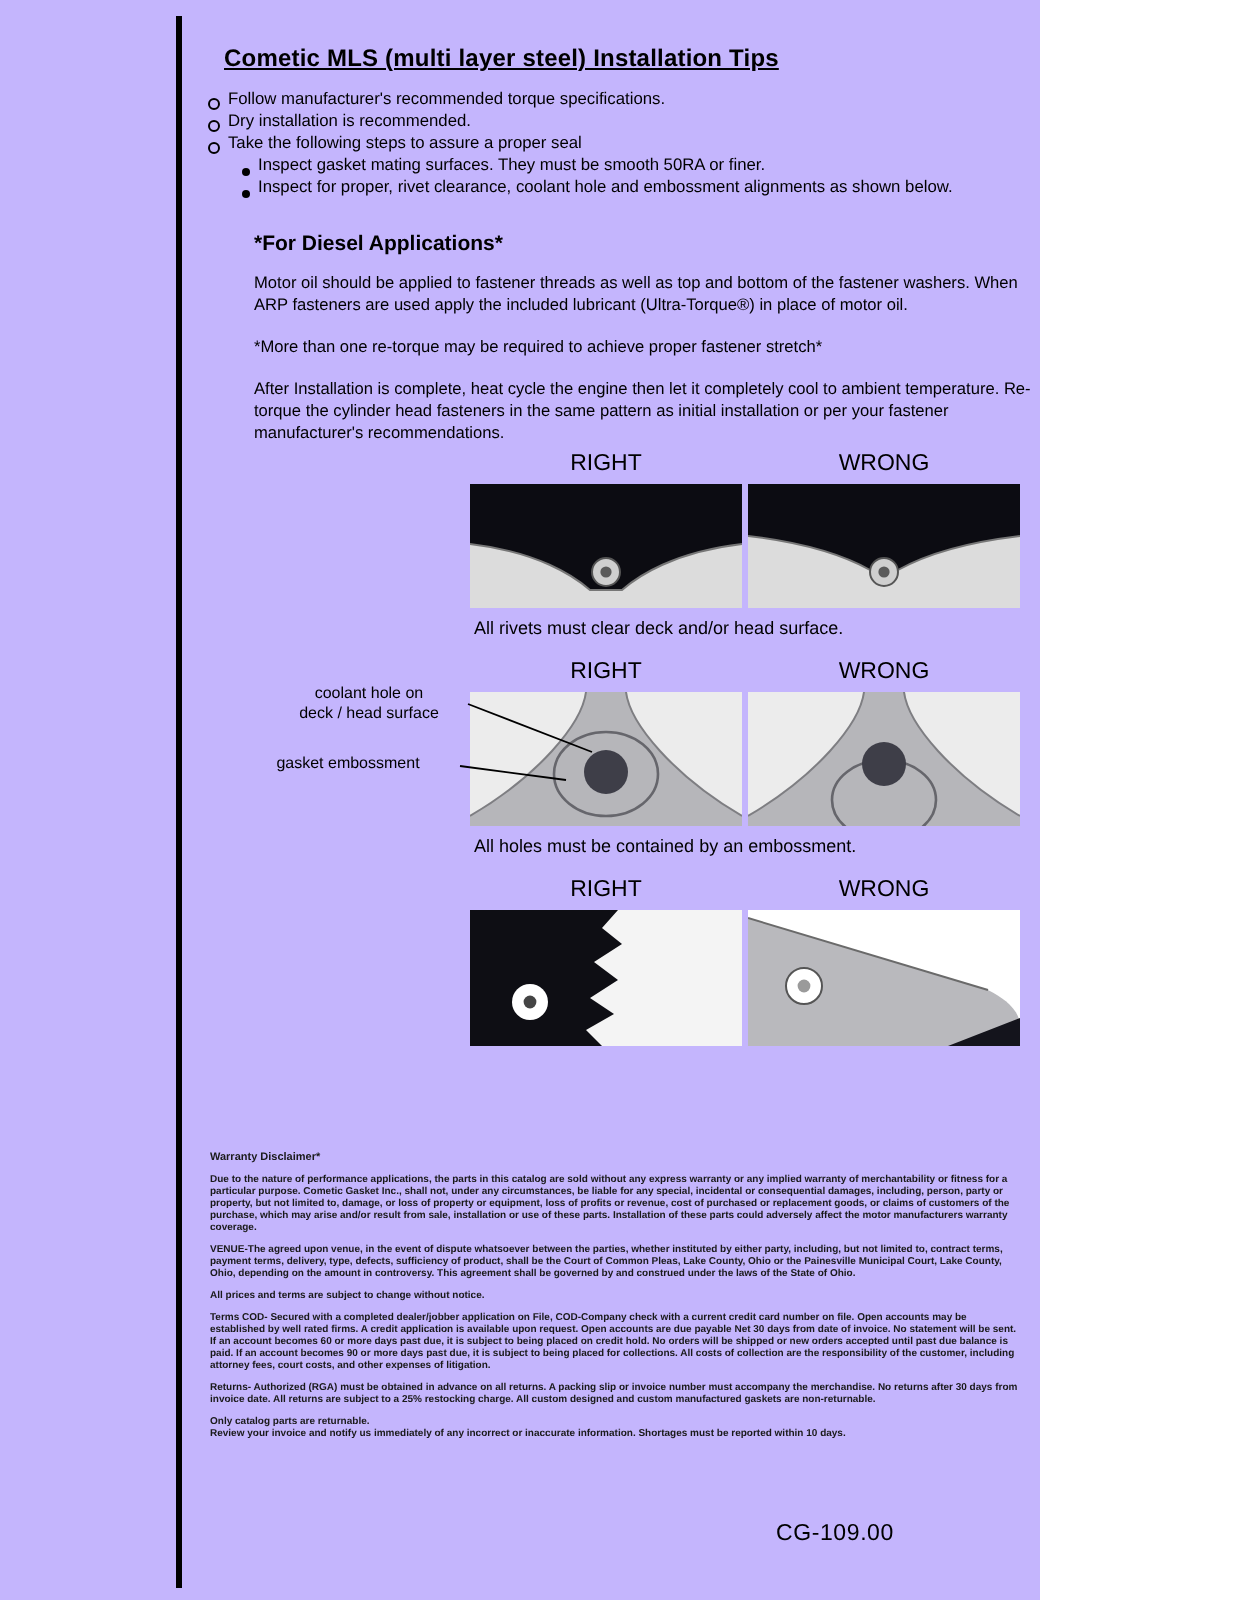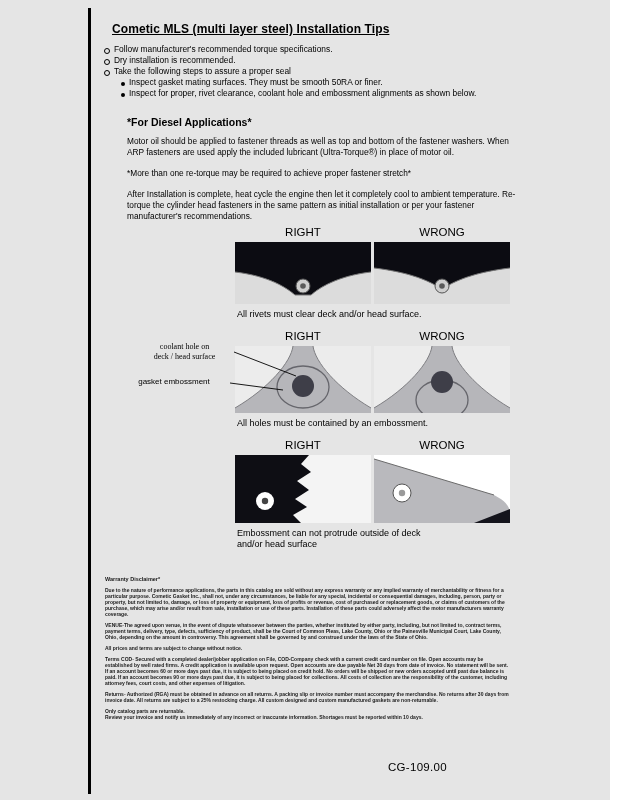--- a/index.html
+++ b/index.html
@@ -1,46 +1,46 @@
 <!DOCTYPE html>
 <html><head>
 <meta charset="utf-8">
 <style>
   html,body { margin:0; padding:0; background:#ffffff; }
   .page {
-    position:relative; width:610px; height:800px; background:#e5e5e5;
+    position:relative; width:520px; height:800px; background:#c4b5fd;
     font-family:"Liberation Sans", sans-serif; color:#000; overflow:hidden;
   }
   .left-rule { position:absolute; left:88px; top:8px; width:3px; height:786px; background:#000; }
 
   .title {
     position:absolute; left:112px; top:22px; margin:0;
     font-size:12px; font-weight:bold; text-decoration:underline; letter-spacing:0.1px;
   }
 
   .tips { position:absolute; left:104px; top:44px; width:420px; }
-  .bullet-row { display:flex; align-items:center; font-size:8.4px; line-height:11px; }
+  .bullet-row { display:flex; align-items:flex-end; font-size:8.4px; line-height:11px; }
   .marker-open { flex:none; width:4px; height:4px; border:1px solid #000; border-radius:50%; margin:3px 4px 0 0; }
   .marker-filled { flex:none; width:4px; height:4px; background:#000; border-radius:50%; margin:3.5px 4px 0 0; }
   .sub { margin-left:17px; }
 
   .diesel { position:absolute; left:127px; top:116px; width:394px; }
   .diesel h2 { margin:0 0 8px 0; font-size:10.5px; font-weight:bold; }
   .diesel p { margin:0 0 10px 0; font-size:8.3px; line-height:11px; }
 
   .diagrams { position:absolute; left:235px; top:226px; width:276px; }
   .dg-headers { display:flex; gap:3px; margin-bottom:3px;align-items:center; }
   .dg-headers span { width:136px; text-align:center; font-size:11.5px; line-height:13px; }
   .dg-images { display:flex; gap:3px; }
   .dg-img { width:136px; }
   .dg-img svg { display:block; width:136px; }
   .dg-caption { font-size:9px; line-height:11px; margin:5px 0 10px 2px; }
   .dg-caption.two-line { margin-bottom:0; }
 
-  .coolant-label { position:absolute; left:136px; top:342px; width:97px; text-align:center; font-size:8px; line-height:9.5px;font-family:Liberation Serif, serif; }
+  .coolant-label { position:absolute; left:136px; top:342px; width:97px; text-align:center; font-size:8px; line-height:9.5px; }
   .gasket-label  { position:absolute; left:118px; top:377px; width:112px; text-align:center; font-size:8px; line-height:9.5px; }
   .overlay { position:absolute; left:0; top:0; pointer-events:none; }
 
   .disclaimer { position:absolute; left:105px; top:576px; width:406px; font-size:5px; line-height:6px; font-weight:bold; color:#1a1a1a; }
   .disclaimer h3 { margin:0 0 5px 0; font-size:5.5px; }
   .disclaimer p { margin:0 0 5px 0; }
   .disclaimer p.tight { margin:0; }
 
   .footer-code { position:absolute; left:388px; top:761px; font-size:11.5px; letter-spacing:0.3px; }
 </style>
@@ -159,24 +159,20 @@
           <svg viewBox="0 0 136 68" width="136" height="68">
             <rect width="136" height="68" fill="#ffffff"></rect>
             <path d="M0,4 L120,40 C128,44 136,50 136,58 L136,68 L0,68 Z" fill="#b9b9bd"></path>
             <path d="M0,4 L120,40" stroke="#6a6a6a" stroke-width="1" fill="none"></path>
             <circle cx="28" cy="38" r="9" fill="#ffffff" stroke="#555" stroke-width="1"></circle>
             <circle cx="28" cy="38" r="3.2" fill="#9a9a9a"></circle>
             <path d="M100,68 L136,54 L136,68 Z" fill="#14141c"></path>
           </svg>
         </div>
       </div>
-      <div class="dg-caption two-line">
-        <div>Embossment can not protrude outside of deck</div>
-        <div>and/or head surface</div>
-      </div>
     </div>
 
   </div>
 
   <div class="coolant-label">
     <div>coolant hole on</div>
     <div>deck / head surface</div>
   </div>
   <div class="gasket-label">gasket embossment</div>
 

